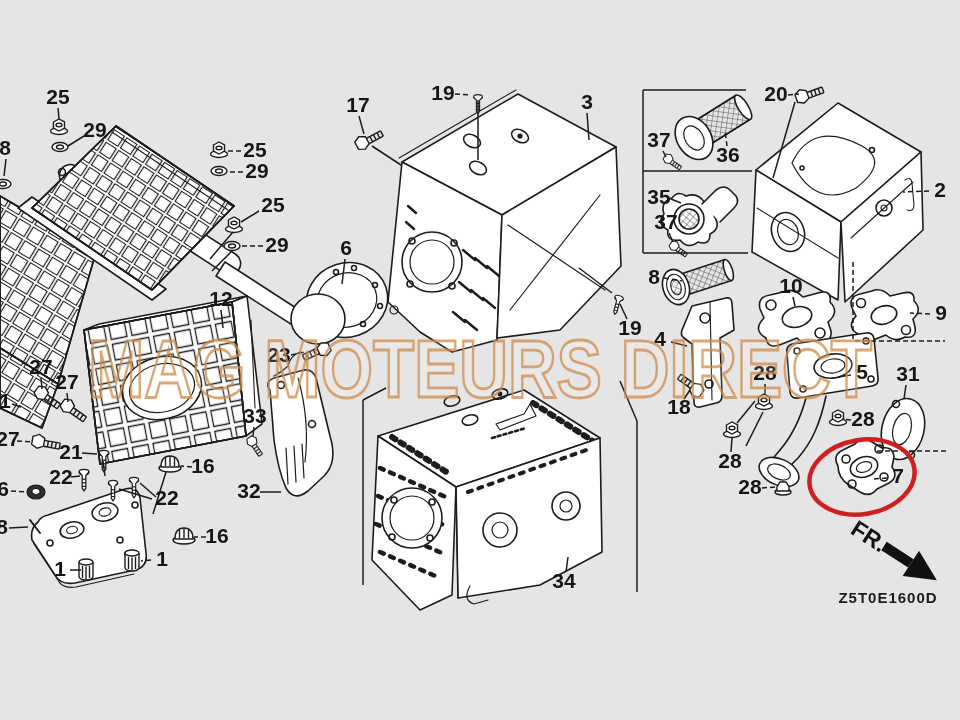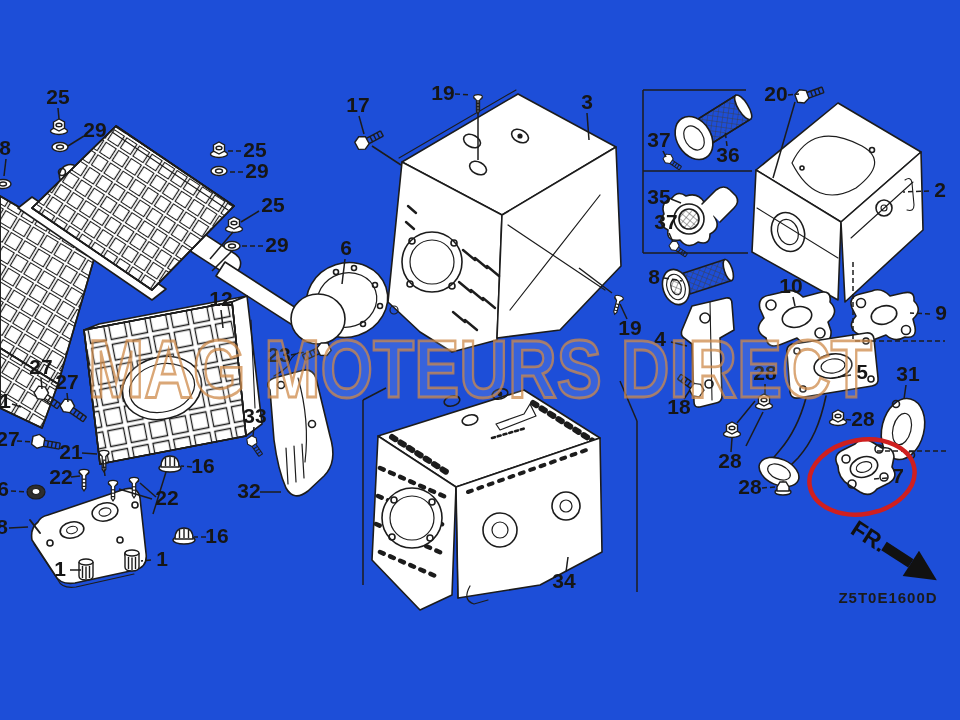--- a/index.html
+++ b/index.html
@@ -1,16 +1,16 @@
 <!DOCTYPE html>
 <html><head>
 <meta charset="utf-8">
 <style>
   html,body{margin:0;padding:0;background:#ffffff;}
-  .page{position:relative;width:960px;height:720px;background:#1d4ed8;overflow:hidden;
+  .page{position:relative;width:960px;height:720px;background:#e5e5e5;overflow:hidden;
         font-family:"Liberation Sans", sans-serif;}
   svg text.callout{font-family:"Liberation Sans", sans-serif;font-weight:bold;font-size:21px;fill:#161616;}
   svg text.code{font-family:"Liberation Sans", sans-serif;font-weight:bold;font-size:15px;fill:#1b1b1b;letter-spacing:1px;}
   svg text.fr{font-family:"Liberation Sans", sans-serif;font-weight:bold;font-size:23px;fill:#101010;}
   svg text.wm{font-family:"Liberation Sans", sans-serif;font-weight:bold;}
 </style>
 </head>
 <body>
 
 <div class="page">

